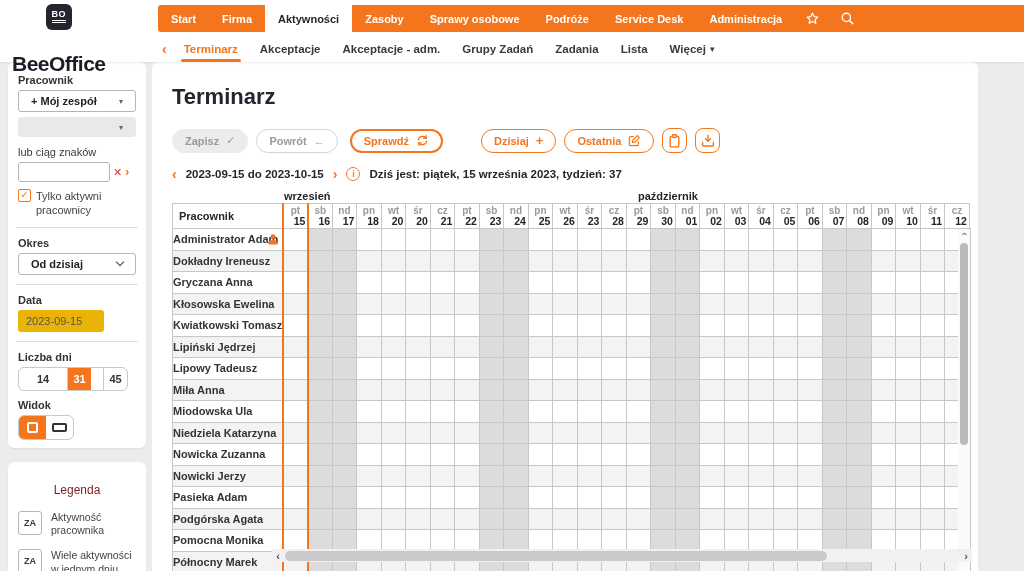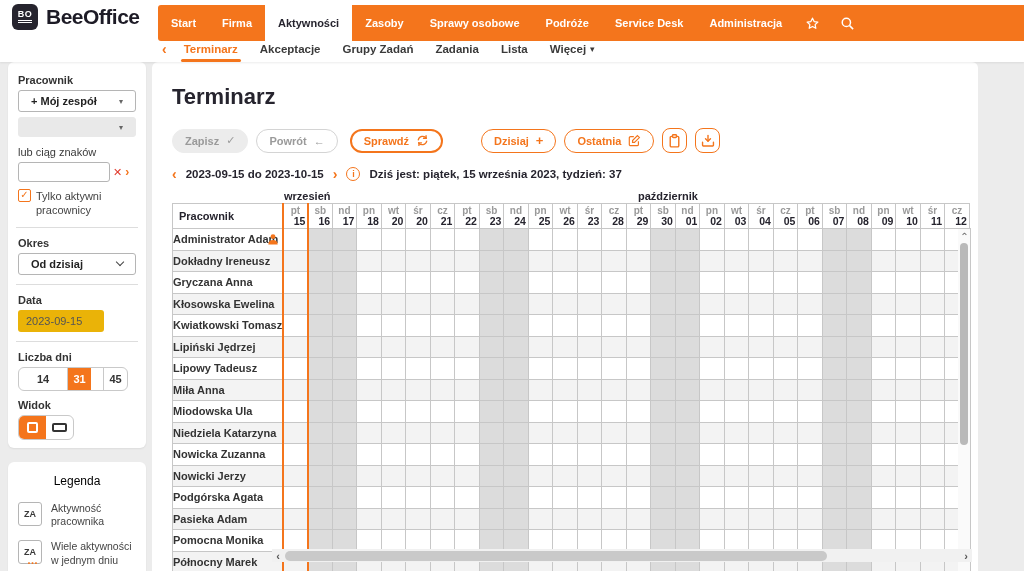--- a/index.html
+++ b/index.html
@@ -1,29 +1,29 @@
 <!DOCTYPE html>
 <html style="--accent: #f4751c;"><head>
 <meta charset="utf-8">
 <style>
   * { margin:0; padding:0; box-sizing:border-box; }
   html,body { width:1024px; height:571px; overflow:hidden;
     font-family:"Liberation Sans","DejaVu Sans",sans-serif; background:#ececec; }
 
   
   .header { position:absolute; top:0; left:0; width:1024px; height:36px; background:#fff; z-index:20; }
-  .logo-area { position:absolute; left:12px; top:4px; display:flex; align-items:center; gap:8px; }
+  .logo-area { position:absolute; left:12px; top:4px; display:flex; align-items:center; gap:22px;flex-direction:column; }
   .logo-badge { width:26px; height:26px; background:#26242e; border-radius:6px; color:#fff;
     display:flex; flex-direction:column; align-items:center; justify-content:center; }
   .logo-badge .bo { font-size:9px; font-weight:bold; line-height:10px; letter-spacing:0.5px; }
   .logo-badge .stripes { width:14px; height:5px; margin-top:1px;
     background:repeating-linear-gradient(to bottom,#fff 0,#fff 1px,#26242e 1px,#26242e 2.5px); }
   .brand-name { font-size:21px; font-weight:bold; color:#1d1b26; letter-spacing:-0.5px; }
 
-  .topnav { position:absolute; left:158px; top:5px; right:0; height:36px; background:var(--accent);
+  .topnav { position:absolute; left:158px; top:5px; right:0; height:27px; background:var(--accent);
     display:flex; align-items:stretch; border-top-left-radius:3px; border-bottom-left-radius:3px; }
   .topnav-item { display:flex; align-items:center; padding:0 13px; color:#fff; font-size:11px;
     font-weight:bold; cursor:pointer; white-space:nowrap; }
   .topnav-item.active { background:#fff; color:#26242e; }
   .topnav-icon { display:flex; align-items:center; padding:0 10px; cursor:pointer; }
 
   
   .subnav { position:absolute; top:36px; left:0; width:1024px; height:26px; background:#fff; z-index:19;
     display:flex; align-items:stretch; padding-left:156px; box-shadow:0 1px 2px rgba(0,0,0,0.08); }
   .subnav-back { display:flex; align-items:center; padding:0 6px; color:var(--accent);
@@ -68,21 +68,21 @@
     font-size:11px; font-weight:bold; color:#333; cursor:pointer; padding:0 3px;margin-left:12px; }
   .seg + .seg { border-left:1px solid #c9c9c9; }
   .seg.active { background:var(--accent); color:#fff; }
   .view-seg { width:27px; height:23px; display:flex; align-items:center; justify-content:center; cursor:pointer; }
   .view-seg.active { background:var(--accent); }
   .icon-sq { width:11px; height:11px; border:2px solid #fff; border-radius:2px; }
   .icon-rect { width:15px; height:9px; border:2px solid #333; border-radius:2px; }
 
   
   .legend-card { margin-top:14px; padding-bottom:20px; }
-  .legend-title { font-size:12px; color:#000000; text-align:center; margin:4px 0 14px; }
+  .legend-title { font-size:12px; color:#7f1d1d; text-align:center; margin:13px 0 14px; }
   .legend-item { display:flex; gap:9px; margin-bottom:11px; align-items:flex-start; }
   .legend-badge { position:relative; width:24px; height:24px; border:1px solid #b5b5b5; border-radius:3px;
     background:#fff; display:flex; align-items:center; justify-content:center; font-size:9px;
     font-weight:bold; color:#3a3a3a; flex-shrink:0; }
   .legend-badge .dots { position:absolute; right:2px; bottom:-3px; color:var(--accent);
     font-weight:bold; font-size:11px; letter-spacing:1px; }
   .legend-text { font-size:10.5px; color:#444; line-height:1.3; }
 
   
   .main-card { position:absolute; left:152px; top:0; width:826px; height:520px; background:#fff;
@@ -177,20 +177,23 @@
 <div class="subnav">
   <span class="subnav-back">‹</span>
   <div id="subnav-items" style="display:flex;align-items:stretch;">
       <div class="subnav-item active">
         <span>Terminarz</span>
       </div>
       <div class="subnav-item">
         <span>Akceptacje</span>
       </div>
       <div class="subnav-item">
+        <span>Akceptacje - adm.</span>
+      </div>
+      <div class="subnav-item">
         <span>Grupy Zadań</span>
       </div>
       <div class="subnav-item">
         <span>Zadania</span>
       </div>
       <div class="subnav-item">
         <span>Lista</span>
       </div>
       <div class="subnav-item">
         <span>Więcej</span>
@@ -818,52 +821,52 @@
               <td class=""></td>
               <td class=""></td>
               <td class="weekend "></td>
               <td class="weekend "></td>
               <td class=""></td>
               <td class=""></td>
               <td class=""></td>
               <td class=""></td>
             </tr>
             <tr>
+              <th class="name-cell"><span>Pasieka Adam</span></th>
+              <td class="today"></td>
+              <td class="weekend "></td>
+              <td class="weekend "></td>
+              <td class=""></td>
+              <td class=""></td>
+              <td class=""></td>
+              <td class=""></td>
+              <td class=""></td>
+              <td class="weekend "></td>
+              <td class="weekend "></td>
+              <td class=""></td>
+              <td class=""></td>
+              <td class=""></td>
+              <td class=""></td>
+              <td class=""></td>
+              <td class="weekend "></td>
+              <td class="weekend "></td>
+              <td class=""></td>
+              <td class=""></td>
+              <td class=""></td>
+              <td class=""></td>
+              <td class=""></td>
+              <td class="weekend "></td>
+              <td class="weekend "></td>
+              <td class=""></td>
+              <td class=""></td>
+              <td class=""></td>
+              <td class=""></td>
+            </tr>
+            <tr>
               <th class="name-cell"><span>Podgórska Agata</span></th>
-              <td class="today"></td>
-              <td class="weekend "></td>
-              <td class="weekend "></td>
-              <td class=""></td>
-              <td class=""></td>
-              <td class=""></td>
-              <td class=""></td>
-              <td class=""></td>
-              <td class="weekend "></td>
-              <td class="weekend "></td>
-              <td class=""></td>
-              <td class=""></td>
-              <td class=""></td>
-              <td class=""></td>
-              <td class=""></td>
-              <td class="weekend "></td>
-              <td class="weekend "></td>
-              <td class=""></td>
-              <td class=""></td>
-              <td class=""></td>
-              <td class=""></td>
-              <td class=""></td>
-              <td class="weekend "></td>
-              <td class="weekend "></td>
-              <td class=""></td>
-              <td class=""></td>
-              <td class=""></td>
-              <td class=""></td>
-            </tr>
-            <tr>
-              <th class="name-cell"><span>Pasieka Adam</span></th>
               <td class="today"></td>
               <td class="weekend "></td>
               <td class="weekend "></td>
               <td class=""></td>
               <td class=""></td>
               <td class=""></td>
               <td class=""></td>
               <td class=""></td>
               <td class="weekend "></td>
               <td class="weekend "></td>

